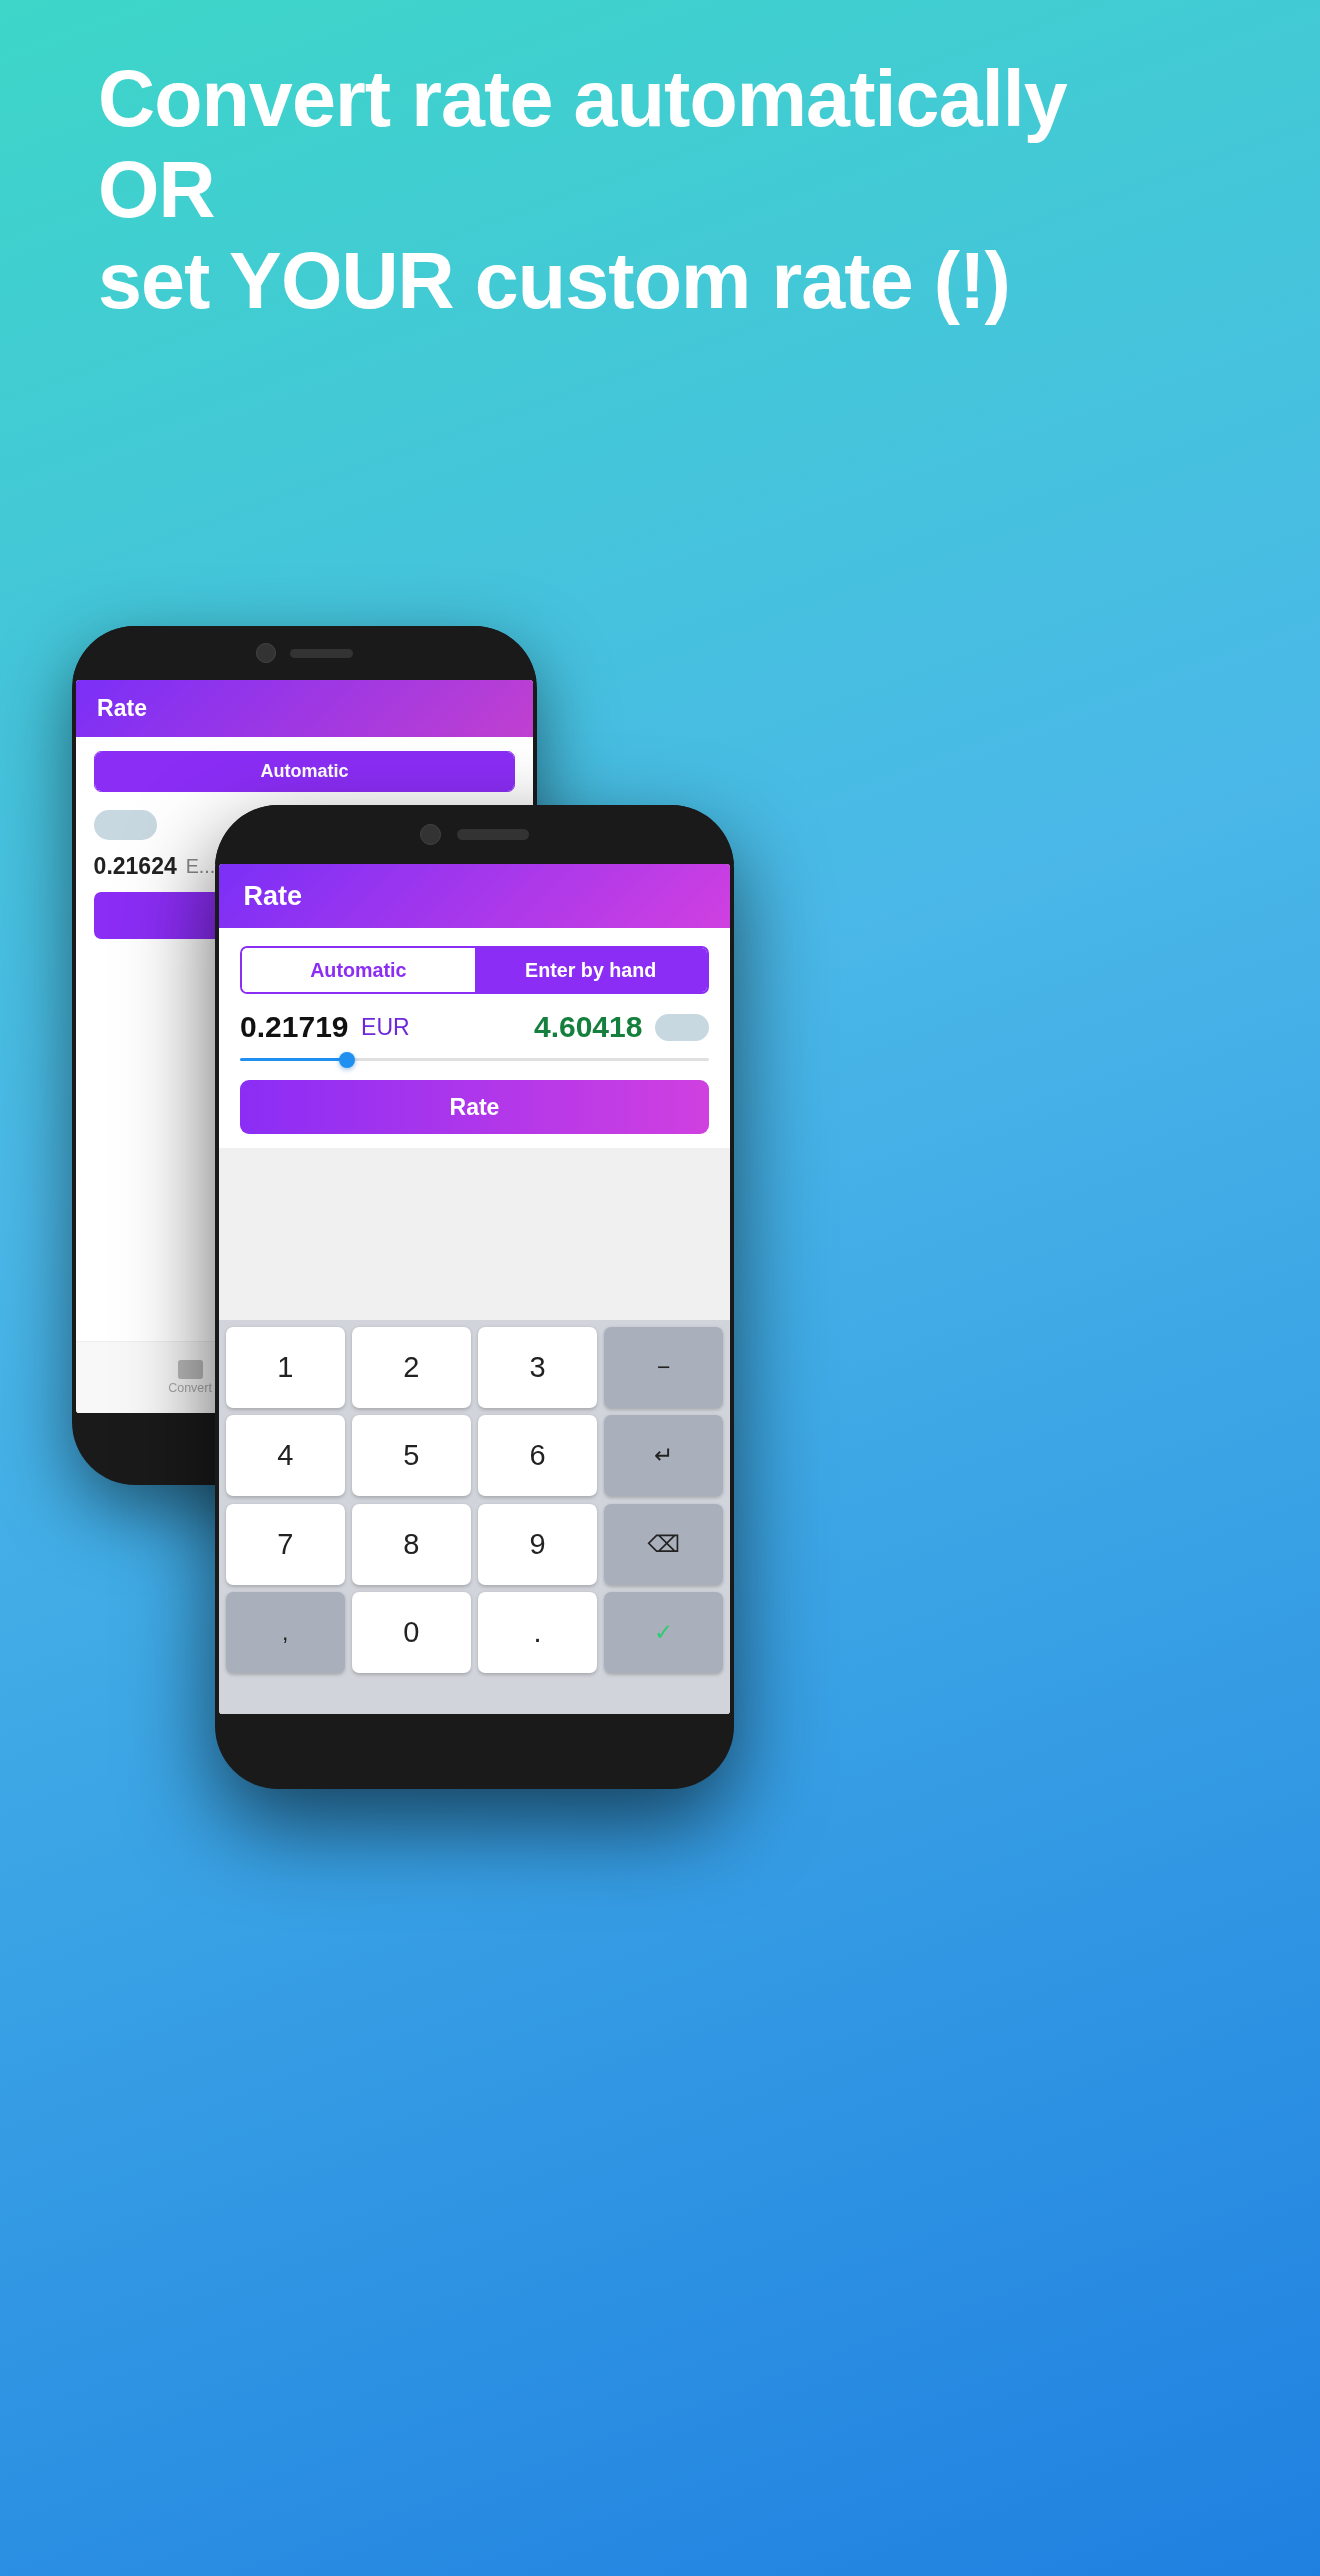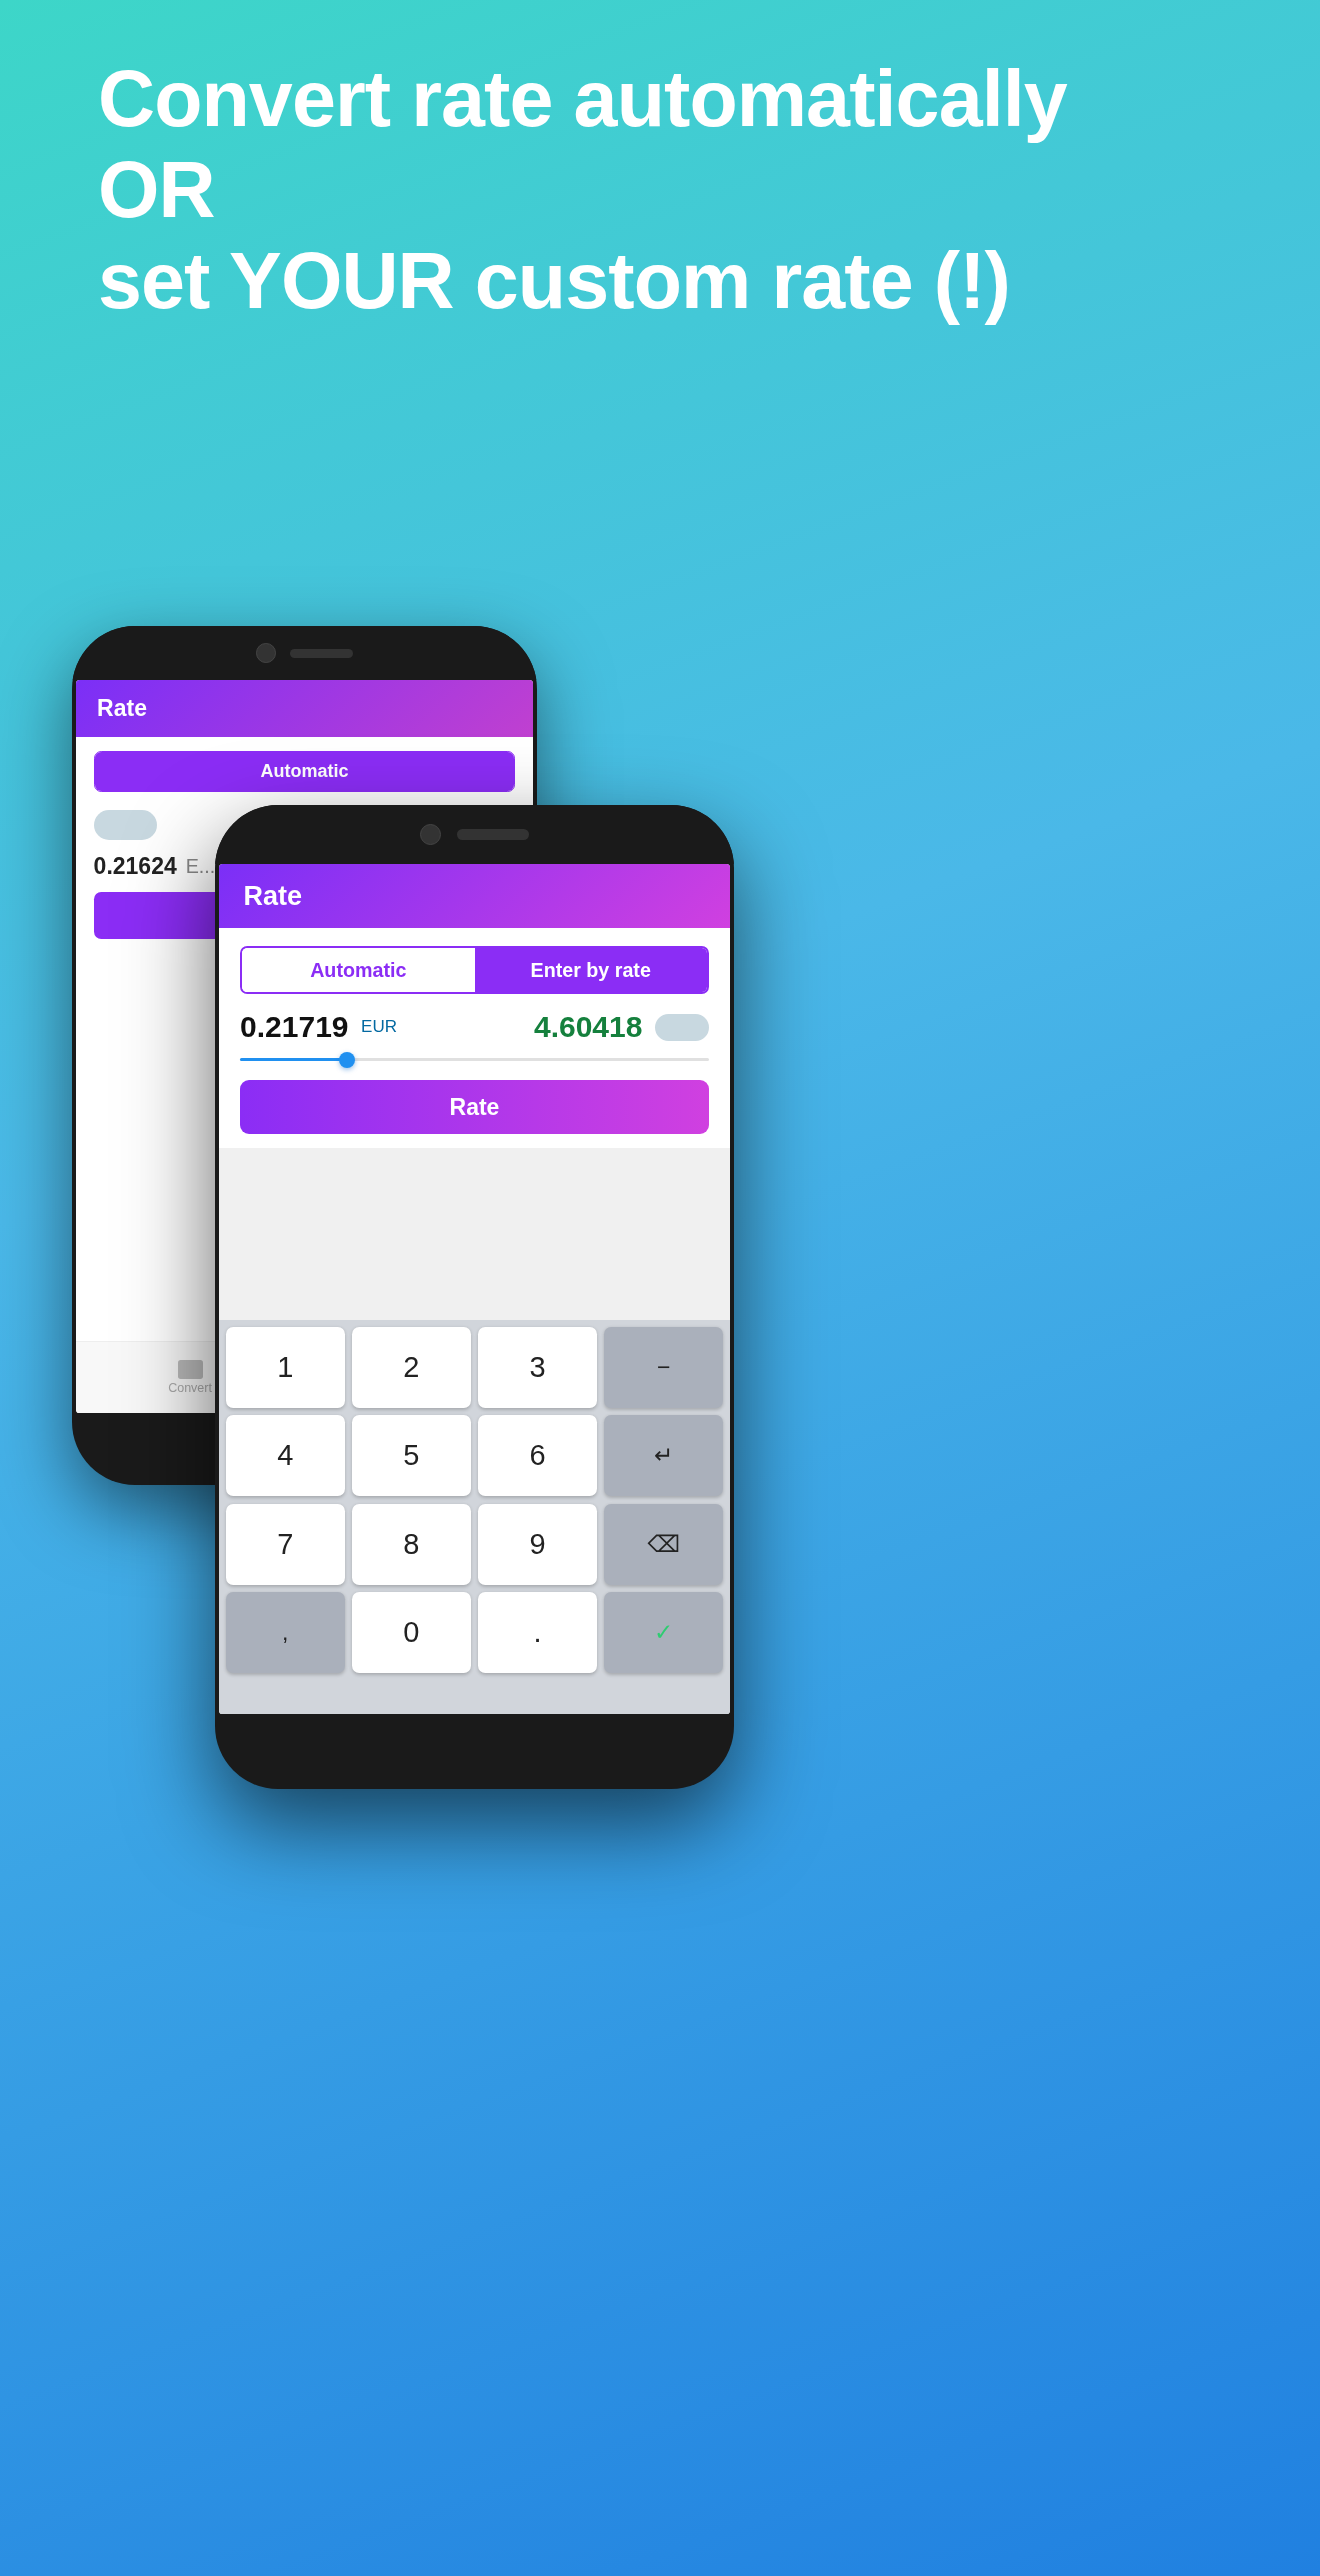--- a/index.html
+++ b/index.html
@@ -270,22 +270,22 @@
       align-items: center;
       gap: 12.5px;
       margin-bottom: 7.2px;
     }
     .front-rate-value {
       font-size: 30px;
       font-weight: 800;
       color: #111;
     }
     .front-rate-currency {
-      font-size: 17px;
-      color: #0369a1;
+      font-size: 23px;
+      color: #6d28d9;
     }
     .front-rate-converted {
       font-size: 30px;
       font-weight: 700;
       color: #15803d;
       margin-left: auto;
     }
     .front-toggle-small {
       width: 54px; height: 27px;
       background: #c8d8e0;
@@ -416,21 +416,21 @@
   <div class="phone-front-screen">
     <div class="front-header">
       <span class="front-header-title">Rate</span>
     </div>
     <div class="front-white-area">
       <div class="front-tab-bar">
         <div class="front-tab inactive">
           <span>Automatic</span>
         </div>
         <div class="front-tab active">
-          <span>Enter by rate</span>
+          <span>Enter by hand</span>
         </div>
       </div>
       <div class="front-rate-row">
         <span class="front-rate-value">0.21719</span>
         <span class="front-rate-currency">EUR</span>
         <span class="front-rate-converted">4.60418</span>
         <div class="front-toggle-small"></div>
       </div>
       <div class="front-slider-row">
         <div class="front-slider-track">

